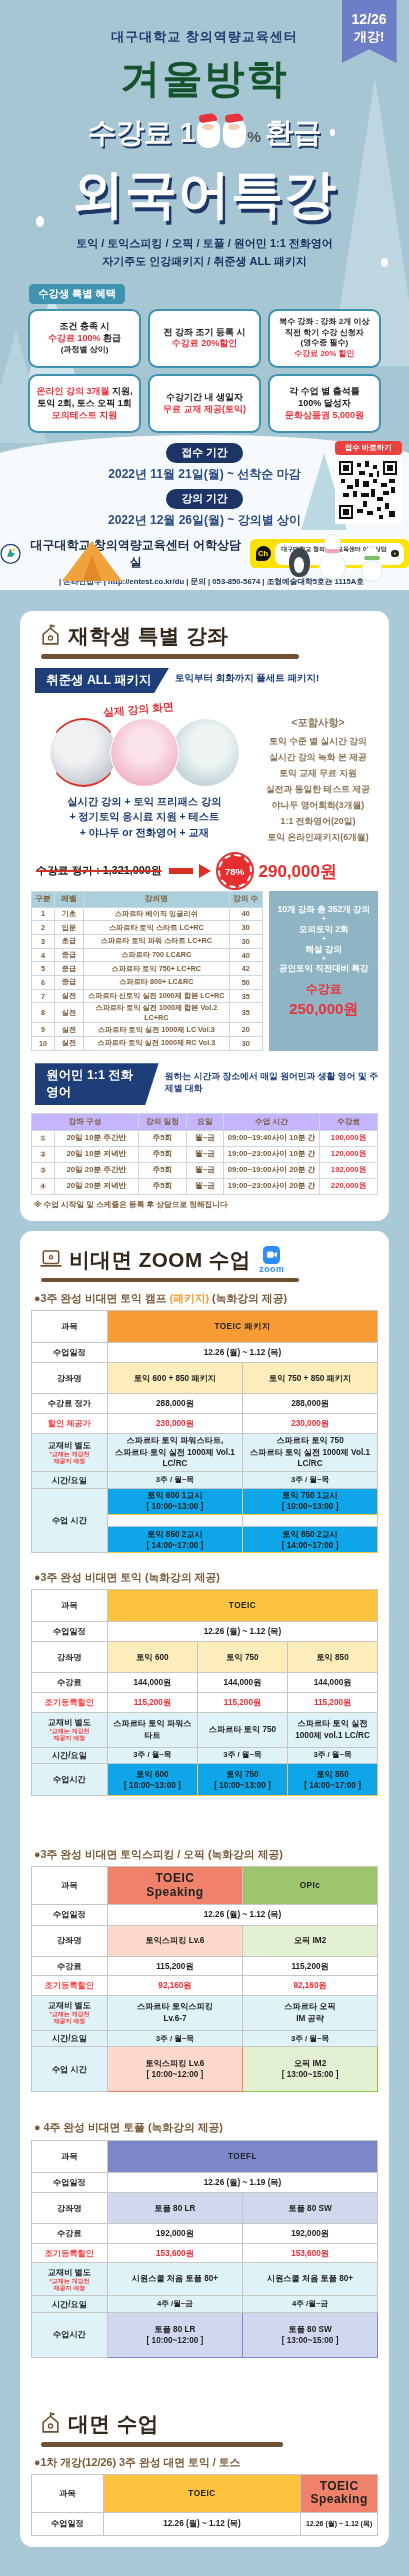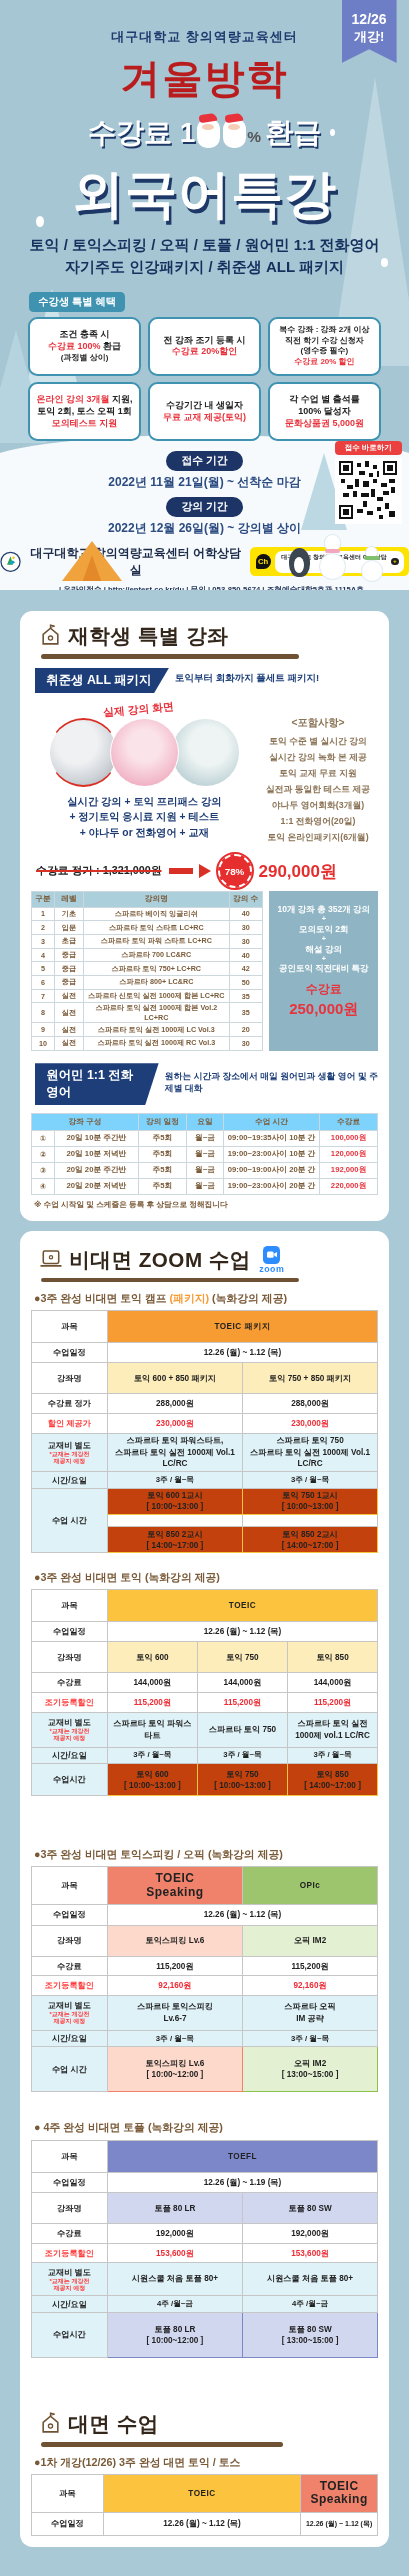--- a/index.html
+++ b/index.html
@@ -7,28 +7,28 @@
   .page { width:409px; position:relative; }
 
   
   .hero { position:relative; height:590px; overflow:hidden; background:#a6c6d4; }
   .ground { position:absolute; left:-20.6px; right:-20.6px; top:435px; bottom:0; background:#f6fafc; border-radius:50% 50% 0 0 / 31px 31px 0 0; z-index:1; }
   .ribbon { position:absolute; top:0; right:12.4px; width:55px; height:63px; background:#6e7ec6; z-index:5;
             clip-path:polygon(0 0,100% 0,100% 100%,50% 78%,0 100%); text-align:center; color:#fff; font-weight:900; padding-top:11.3px; }
   .ribbon .r1 { font-size:14px; } .ribbon .r2 { font-size:13px; margin-top:1px; }
   .hero-inner { position:relative; z-index:2; text-align:center; }
   .org { padding-top:28px; font-size:13px; font-weight:900; color:#1d3a6d; letter-spacing:1px; }
-  .big-title { margin-top:5.2px; font-size:40px; font-weight:900; color:#b91c1c; letter-spacing:2.1px; }
+  .big-title { margin-top:5.2px; font-size:40px; font-weight:900; color:#14532d; letter-spacing:2.1px; }
   .refund-line { margin-top:8.2px; font-size:28px; font-weight:900; color:#fff; text-shadow:1.5px 2.1px 0 #1d3867; }
   .refund-line .pct { font-size:15.5px; color:#555; text-shadow:none; margin-right:4.1px; }
   .santa { display:inline-block; width:23px; height:30px; background:#fff; border-radius:11.3px 11.3px 10.3px 10.3px; position:relative; vertical-align:-5.2px; margin:0 1.5px; text-shadow:none; }
   .santa::before { content:""; position:absolute; top:-3.6px; left:2.6px; width:17.5px; height:7.7px; background:#e8323c; border-radius:4.1px 7.2px 1.5px 4.1px; transform:rotate(-8deg); }
   .santa::after { content:""; position:absolute; top:6.2px; left:5.7px; width:11.3px; height:6.7px; background:#f6cdb6; border-radius:50%; }
   .main-title { margin-top:7.2px; font-size:52px; font-weight:900; color:#fff; letter-spacing:1px; text-shadow:2.6px 3.6px 0 #1d3867; }
-  .hero-sub { margin-top:6.2px; font-size:15px; font-weight:900; color:#16305e; }
+  .hero-sub { margin-top:6.2px; font-size:11px; font-weight:900; color:#16305e; }
   .hero-sub + .hero-sub { margin-top:3.1px; }
   
   .benefit-badge { display:inline-block; margin:15.5px 0 0 29px; background:#3f93b1; color:#fff; font-size:10.3px; font-weight:900; padding:2.6px 9.3px; border-radius:4.6px; }
   .benefit-wrap { text-align:left; }
   .cards-grid { margin:5.2px 28px 0; display:grid; grid-template-columns:1fr 1fr 1fr; gap:6.7px; }
   .bcard { background:#fff; border:2.1px solid #3f93b1; border-radius:9.3px; height:59px; display:flex; flex-direction:column; align-items:center; justify-content:center; text-align:center; padding:3.1px; }
   .bcard .ln { font-size:9px; font-weight:900; color:#222; line-height:1.3; }
   .bcard .rd { color:#e8323c; }
   .bcard .sm2 { font-size:8px; }
   .apply-rows { margin-top:9.3px; text-align:center; }
@@ -98,21 +98,21 @@
   .stbl td { border:0.5px solid #ccd8dd; color:#7a5b39; font-weight:800; font-size:7.2px; text-align:center; height:13.7px; background:#fff; }
   .stbl tr.hd td { background:#accfdc; height:15.5px; font-size:7.7px; }
   .side-panel { width:114px; margin-left:6.7px; background:#8fb5c4; text-align:center; padding-top:12.4px; }
   .side-panel .sl { color:#fff; font-size:8.5px; font-weight:900; line-height:1.25; }
   .side-panel .plus { color:#fff; font-size:7.2px; font-weight:900; line-height:1.3; }
   .side-price-label { margin-top:7.2px; color:#e8323c; font-size:12px; font-weight:900; }
   .side-price { color:#e8323c; font-size:15px; font-weight:900; margin-top:2.1px; }
   
   .ptbl { border-collapse:collapse; width:100%; table-layout:fixed; margin-top:4.1px; }
   .ptbl td { border:0.5px solid #ccd8dd; color:#7a5b39; font-weight:800; font-size:7.7px; text-align:center; height:16px; background:#fff; }
-  .ptbl tr.hd td { background:#7dd3fc; height:17px; }
+  .ptbl tr.hd td { background:#c4b5fd; height:17px; }
   .ptbl .pr { color:#e8323c; font-weight:900; }
   .tbl-note { margin-top:5.2px; margin-left:3.1px; color:#7a5b39; font-size:7.7px; font-weight:700; }
 
   
   .sec-bullet { color:#7a5b39; font-size:10.8px; font-weight:900; margin:0 0 4.1px 3.1px; }
   .sec-bullet .org-t { color:#f79b33; }
   .ztbl { width:100%; border-collapse:collapse; table-layout:fixed; }
   .ztbl td { border:0.5px solid #c6c6c6; text-align:center; vertical-align:middle; color:#222; font-weight:700; background:#fff; padding:1px 2.1px; font-size:8.2px; }
   .lab { font-size:8.2px; font-weight:800; }
   .lab.redlab { color:#ff3b3b; }
@@ -123,21 +123,21 @@
   .cream{background:#fdedbb!important;} .l-salmon{background:#fcd9ca!important;} .l-green{background:#e3f0d1!important;}
   .l-peri{background:#d2d7f0!important;} .lblue{background:#dff2f8!important;}
   .red { color:#ee2c35!important; }
   .course { font-size:9.8px; font-weight:900; }
   .sched { font-size:8.8px; font-weight:800; }
   .sched.smtx { font-size:7px; }
   .bookcell { font-size:7.7px; line-height:1.45; }
   .book-note { color:#ff3b3b; font-size:6px; font-weight:800; line-height:1.2; }
   .slot { border:1.5px solid #f5c540; font-weight:900; font-size:8.2px; }
   .slot div { line-height:1.35; }
-  .slot.yb{border-color:#f5c540;background:#c2410c;} .slot.sb{border-color:#f0826b;background:#fcd9ca;}
+  .slot.yb{border-color:#f5c540;background:#0ea5e9;} .slot.sb{border-color:#f0826b;background:#fcd9ca;}
   .slot.gb{border-color:#8bc34a;background:#e3f0d1;} .slot.pb{border-color:#7b87c9;background:#d2d7f0;}
   .spacer34{height:17.5px;} .spacer56{height:29px;} .spacer100{height:52px;}
   .zoom-logo { display:flex; flex-direction:column; align-items:center; margin-left:2.1px; }
   .zoom-sq { width:17.5px; height:17.5px; background:#2d8cff; border-radius:4.6px; display:flex; align-items:center; justify-content:center; }
   .zoom-word { color:#2d8cff; font-size:8.8px; font-weight:700; letter-spacing:0.5px; }
 </style>
 </head>
 <body>
 
 <div class="page">
@@ -448,21 +448,21 @@
         <td>강의 일정</td>
         <td>요일</td>
         <td>수업 시간</td>
         <td>수강료</td>
       </tr>
       <tr>
             <td>①</td>
             <td>20일 10분 주간반</td>
             <td>주5회</td>
             <td>월~금</td>
-            <td>09:00~19:35사이 10분 간</td>
+            <td>09:00~19:40사이 10분 간</td>
             <td class="pr">100,000원</td>
           </tr>
       <tr>
             <td>②</td>
             <td>20일 10분 저녁반</td>
             <td>주5회</td>
             <td>월~금</td>
             <td>19:00~23:00사이 10분 간</td>
             <td class="pr">120,000원</td>
           </tr>

